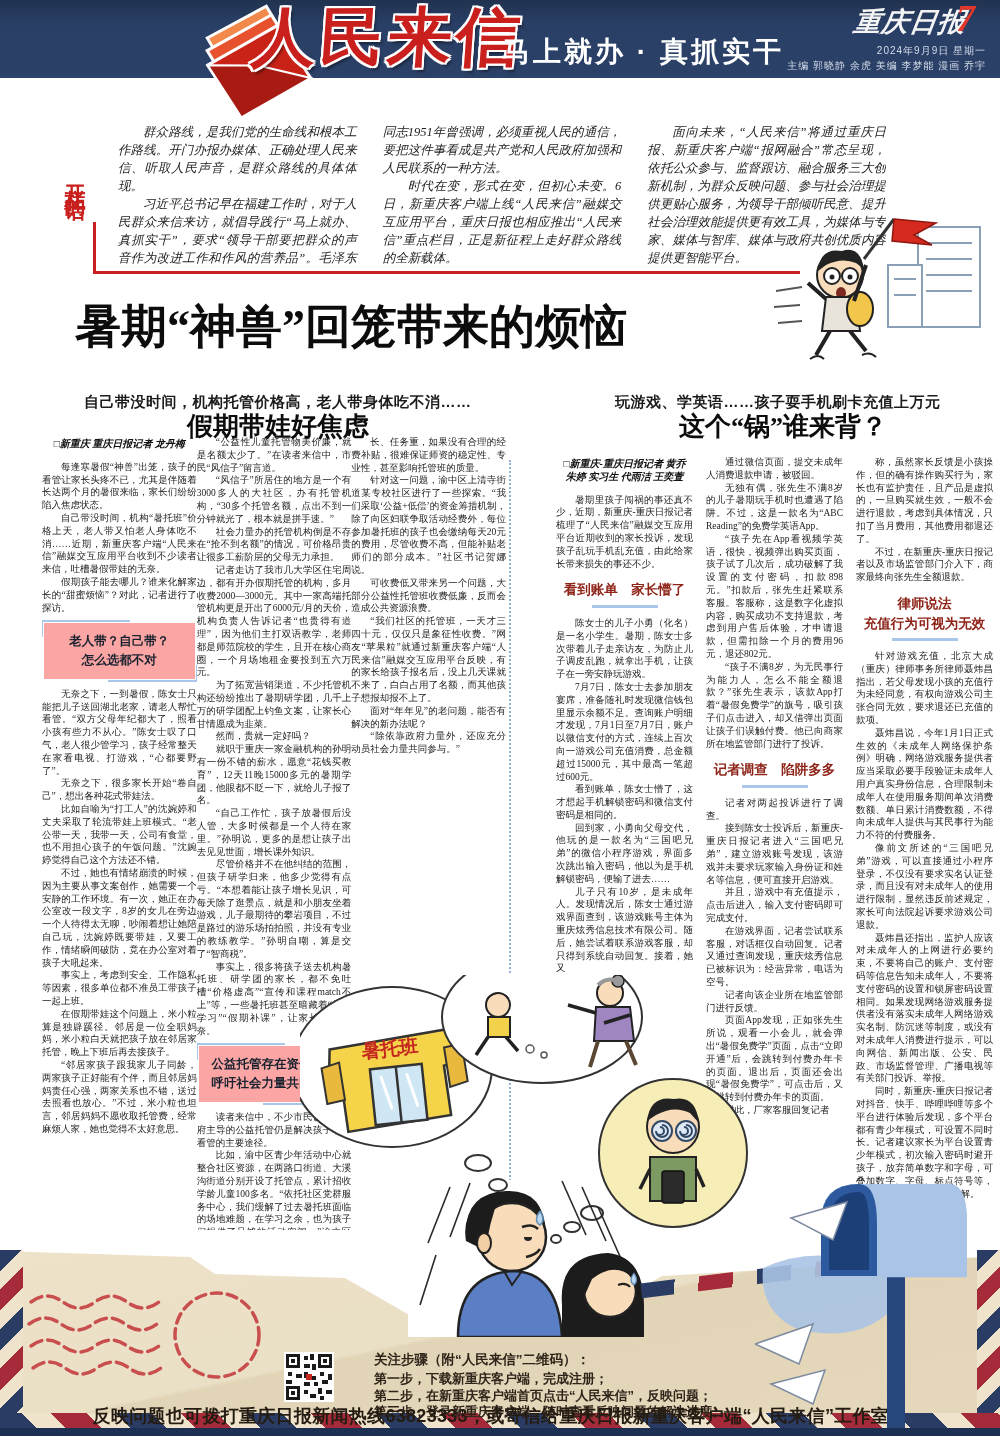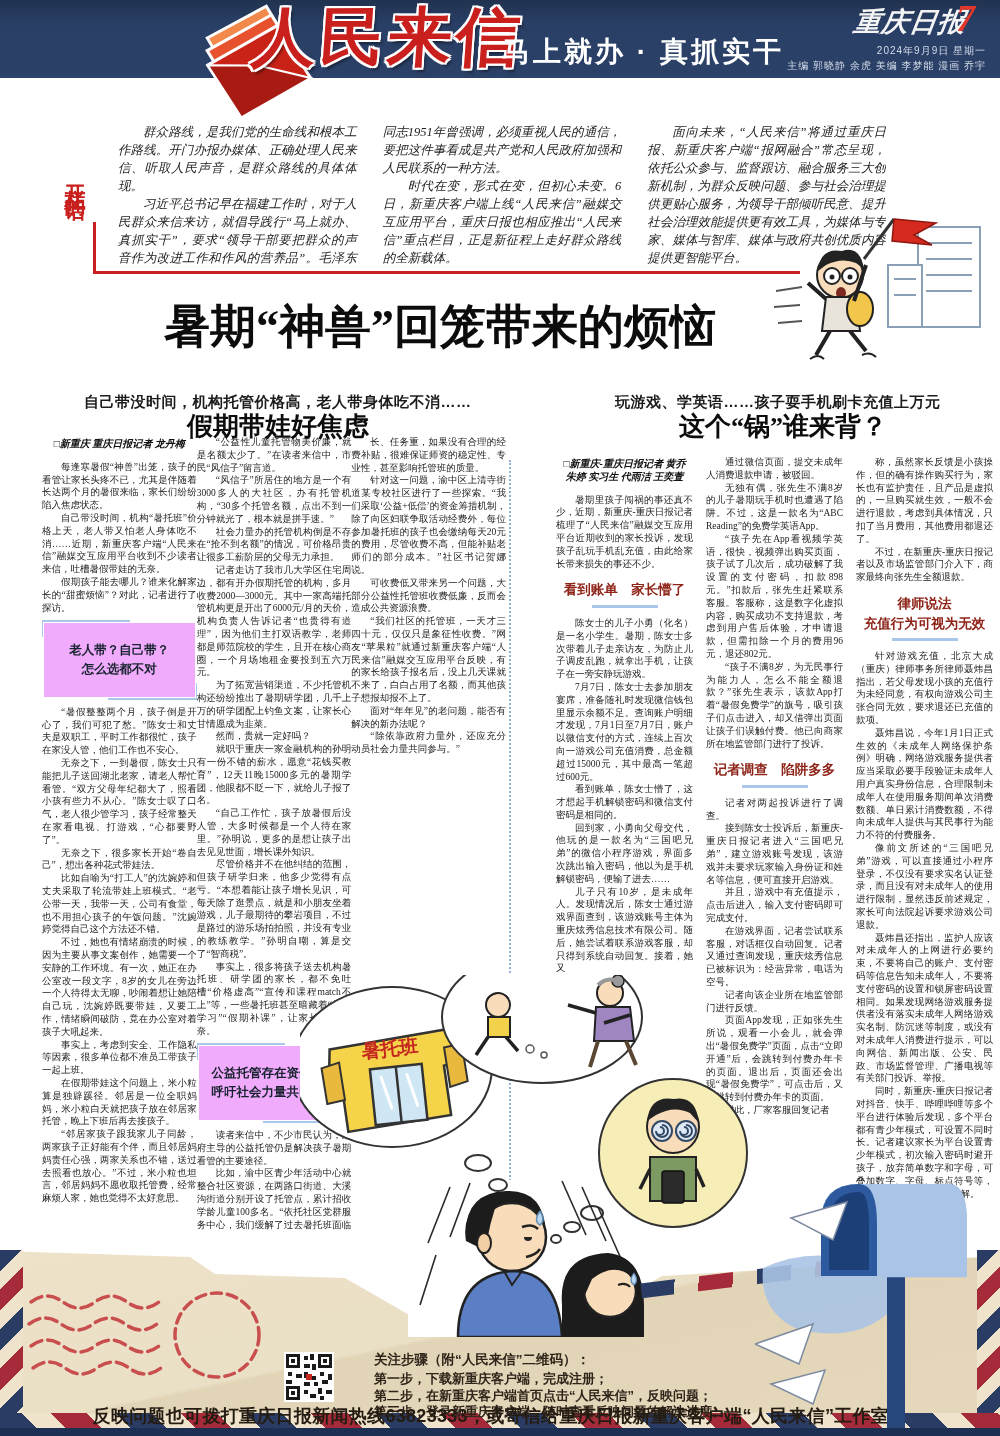--- a/index.html
+++ b/index.html
@@ -27,40 +27,40 @@
   .intro-label{left:61px;top:168px;writing-mode:vertical-rl;text-orientation:upright;
        font-size:21px;font-weight:900;color:#c9201e;letter-spacing:5px;}
   .intro-vline{left:93px;top:222px;width:3px;height:52px;background:#c9201e;}
   .intro-hline{left:93px;top:271px;width:707px;height:3px;background:#c9201e;}
   .intro-text{left:118px;top:123px;width:768px;height:144px;column-count:3;column-gap:26px;
        font-family:"Liberation Serif","DejaVu Serif",serif;font-style:italic;font-size:12.5px;
        line-height:18px;text-align:justify;color:#222;overflow:hidden;}
   .intro-text p{margin:0;text-indent:2em;}
 
   
-  .main-headline{left:75px;top:296px;width:730px;text-align:center;font-size:46px;font-weight:900;
+  .main-headline{left:75px;top:296px;width:730px;text-align:left;font-size:46px;font-weight:900;
        color:#0c0c0c;font-family:"Liberation Serif","DejaVu Serif",serif;letter-spacing:0px;}
   .kicker{font-size:15px;font-weight:700;color:#1c1c1c;letter-spacing:.5px;}
   .kicker-left{left:84px;top:393px;}
   .kicker-right{left:615px;top:393px;}
   .sub-headline{font-size:26px;font-weight:900;color:#0c0c0c;text-align:center;
        font-family:"Liberation Serif","DejaVu Serif",serif;}
   .headline-left{left:58px;top:409px;width:440px;}
   .headline-right{left:583px;top:409px;width:400px;}
 
   
   .article{display:flex;z-index:1;}
   .article-left{left:42px;top:436px;width:464px;height:794px;gap:0;}
   .article-right{left:556px;top:456px;width:437px;height:794px;gap:13px;}
   .col{flex:1;overflow:hidden;font-family:"Liberation Serif","DejaVu Serif",serif;
        font-size:9.5px;line-height:12.8px;text-align:justify;color:#1b1b1b;}
   .col p{margin:0;text-indent:2em;}
   .byline{font-size:10px;font-weight:700;font-style:italic;text-align:center;
        margin:2px 0 10px;color:#111;}
-  .kbox{position:relative;margin:9px 2px;padding:18px 4px;background:#f0abfc;
+  .kbox{position:relative;margin:9px 2px;padding:9px 4px;background:#fca5a5;
        font-family:"Liberation Sans","DejaVu Sans",sans-serif;font-weight:800;font-size:12.5px;
        line-height:1.5;text-align:center;color:#18222e;}
   .kbox::before{content:"";position:absolute;left:-3px;top:-3px;width:58%;height:15px;
        border-left:2px solid #a9c7e8;border-top:2px solid #a9c7e8;}
   .kbox::after{content:"";position:absolute;right:-3px;bottom:-3px;width:58%;height:15px;
        border-right:2px solid #a9c7e8;border-bottom:2px solid #a9c7e8;}
   .subhead{position:relative;margin:10px 0 9px;padding-bottom:8px;text-align:center;
        font-family:"Liberation Sans","DejaVu Sans",sans-serif;font-weight:800;font-size:13.5px;
        line-height:1.45;color:#8e2418;}
   .subhead::after{content:"";position:absolute;left:50%;bottom:0;transform:translateX(-50%);
@@ -133,21 +133,20 @@
   <div class="abs kicker kicker-right">玩游戏、学英语……孩子耍手机刷卡充值上万元</div>
   <div class="abs sub-headline headline-right">这个“锅”谁来背？</div>
 
   <div class="abs article article-left">
       <div class="col">
         <div class="byline">□新重庆 重庆日报记者 龙丹梅</div>
         <p>每逢寒暑假“神兽”出笼，孩子的看管让家长头疼不已，尤其是伴随着长达两个月的暑假来临，家长们纷纷陷入焦虑状态。</p>
         <p>自己带没时间，机构“暑托班”价格上天，老人带又怕老人身体吃不消……近期，新重庆客户端“人民来信”融媒交互应用平台收到不少读者来信，吐槽暑假带娃的无奈。</p>
         <p>假期孩子能去哪儿？谁来化解家长的“甜蜜烦恼”？对此，记者进行了探访。</p>
         <div class="kbox">老人带？自己带？<br>怎么选都不对</div>
-        <p>“暑假整整两个月，孩子倒是开心了，我们可犯了愁。”陈女士和丈夫是双职工，平时工作都很忙，孩子在家没人管，他们工作也不安心。</p>
         <p>无奈之下，一到暑假，陈女士只能把儿子送回湖北老家，请老人帮忙看管。“双方父母年纪都大了，照看小孩有些力不从心。”陈女士叹了口气，老人很少管学习，孩子经常整天在家看电视、打游戏，“心都要野了”。</p>
         <p>无奈之下，很多家长开始“卷自己”，想出各种花式带娃法。</p>
         <p>比如自喻为“打工人”的沈婉婷和丈夫采取了轮流带娃上班模式。“老公带一天，我带一天，公司有食堂，也不用担心孩子的午饭问题。”沈婉婷觉得自己这个方法还不错。</p>
         <p>不过，她也有情绪崩溃的时候，因为主要从事文案创作，她需要一个安静的工作环境。有一次，她正在办公室改一段文字，8岁的女儿在旁边一个人待得太无聊，吵闹着想让她陪自己玩，沈婉婷既要带娃，又要工作，情绪瞬间破防，竟在办公室对着孩子大吼起来。</p>
         <p>事实上，考虑到安全、工作隐私等因素，很多单位都不准员工带孩子一起上班。</p>
         <p>在假期带娃这个问题上，米小粒算是独辟蹊径。邻居是一位全职妈妈，米小粒白天就把孩子放在邻居家托管，晚上下班后再去接孩子。</p>
         <p>“邻居家孩子跟我家儿子同龄，两家孩子正好能有个伴，而且邻居妈妈责任心强，两家关系也不错，送过去照看也放心。”不过，米小粒也坦言，邻居妈妈不愿收取托管费，经常麻烦人家，她也觉得不太好意思。</p>
       </div>
       <div class="col">
         <p>“公益性儿童托管物美价廉，就是名额太少了。”在读者来信中，市民“风信子”留言道。</p>

